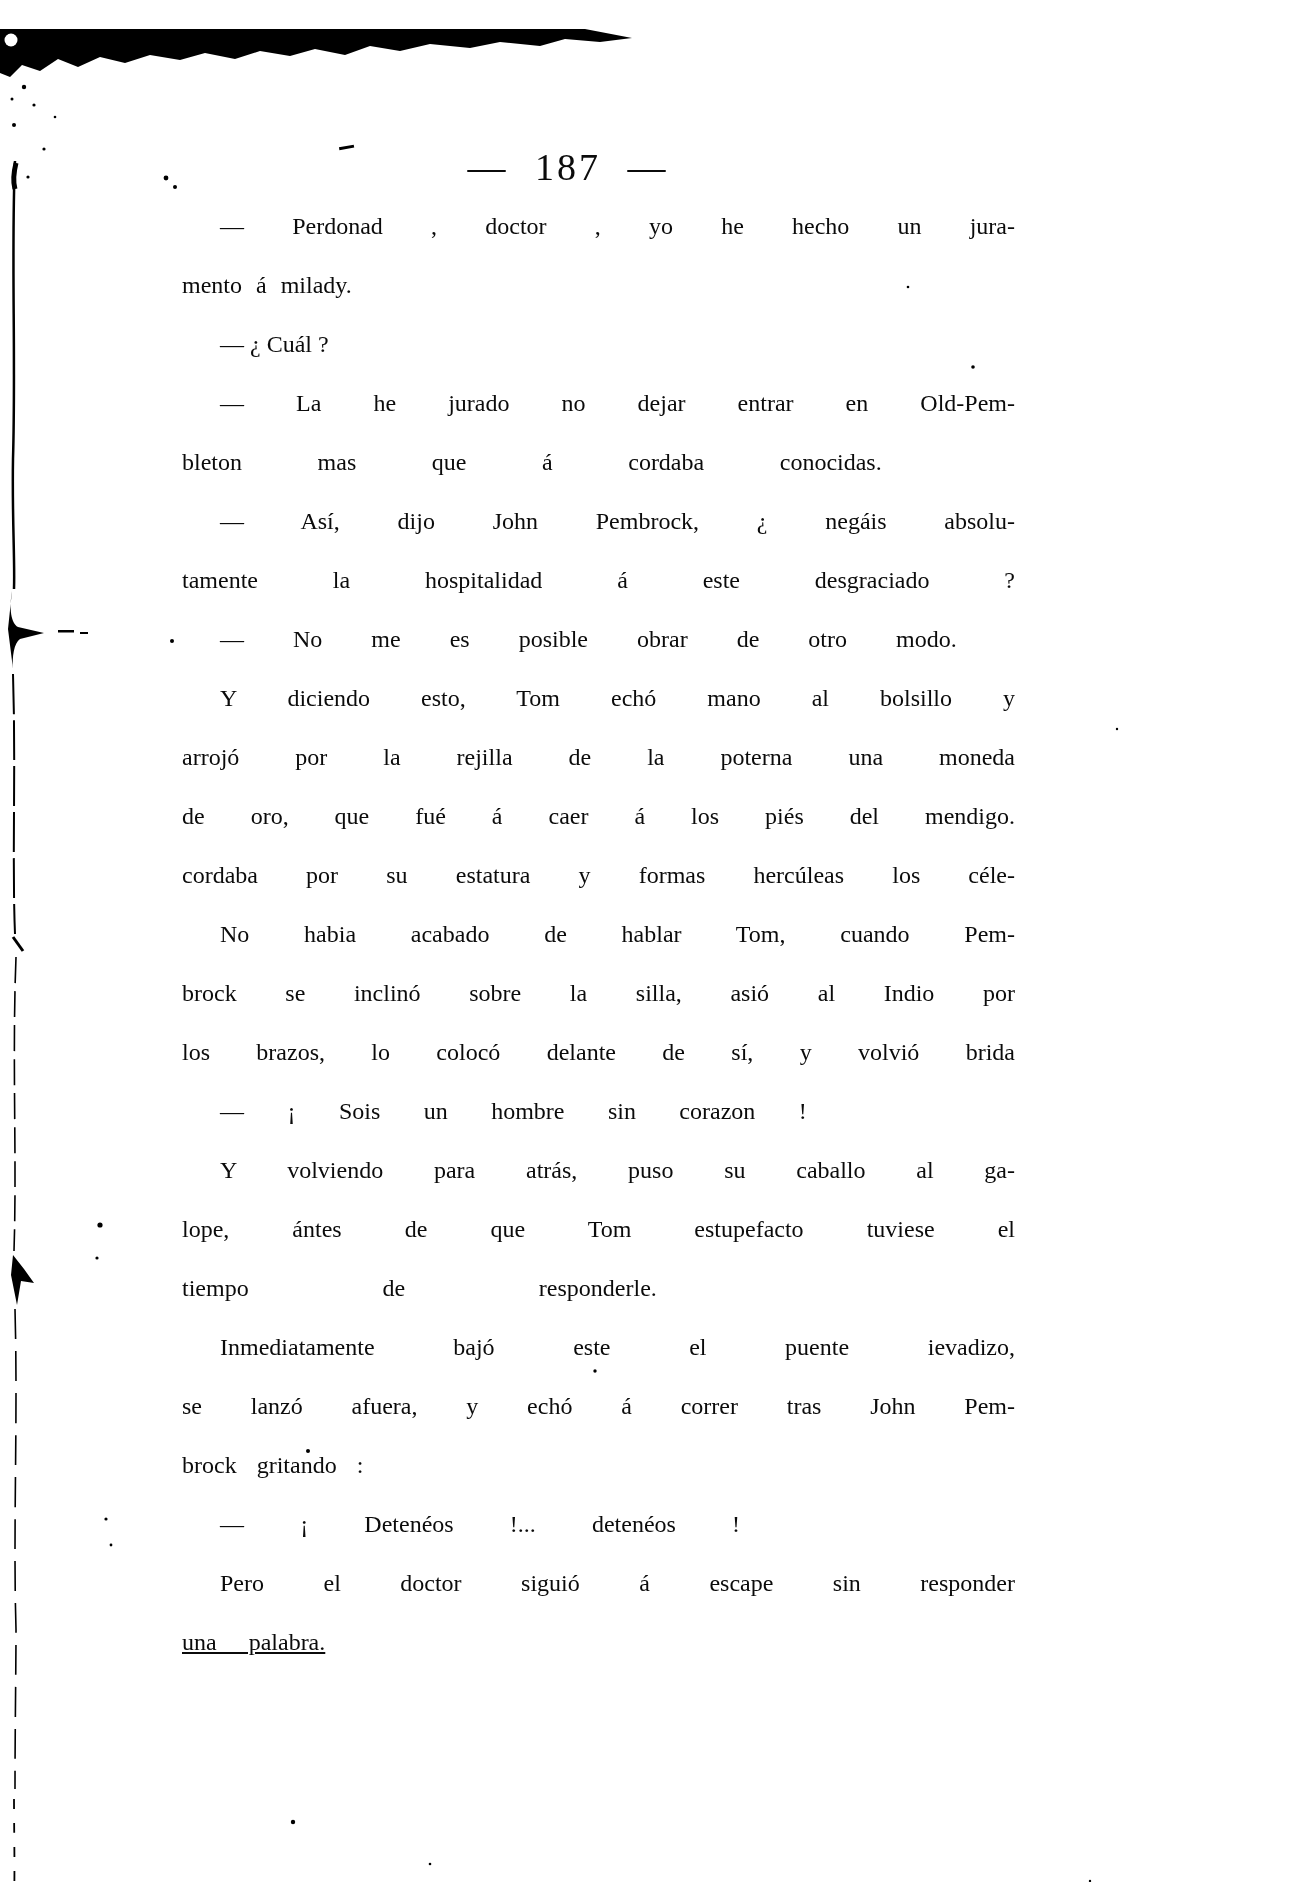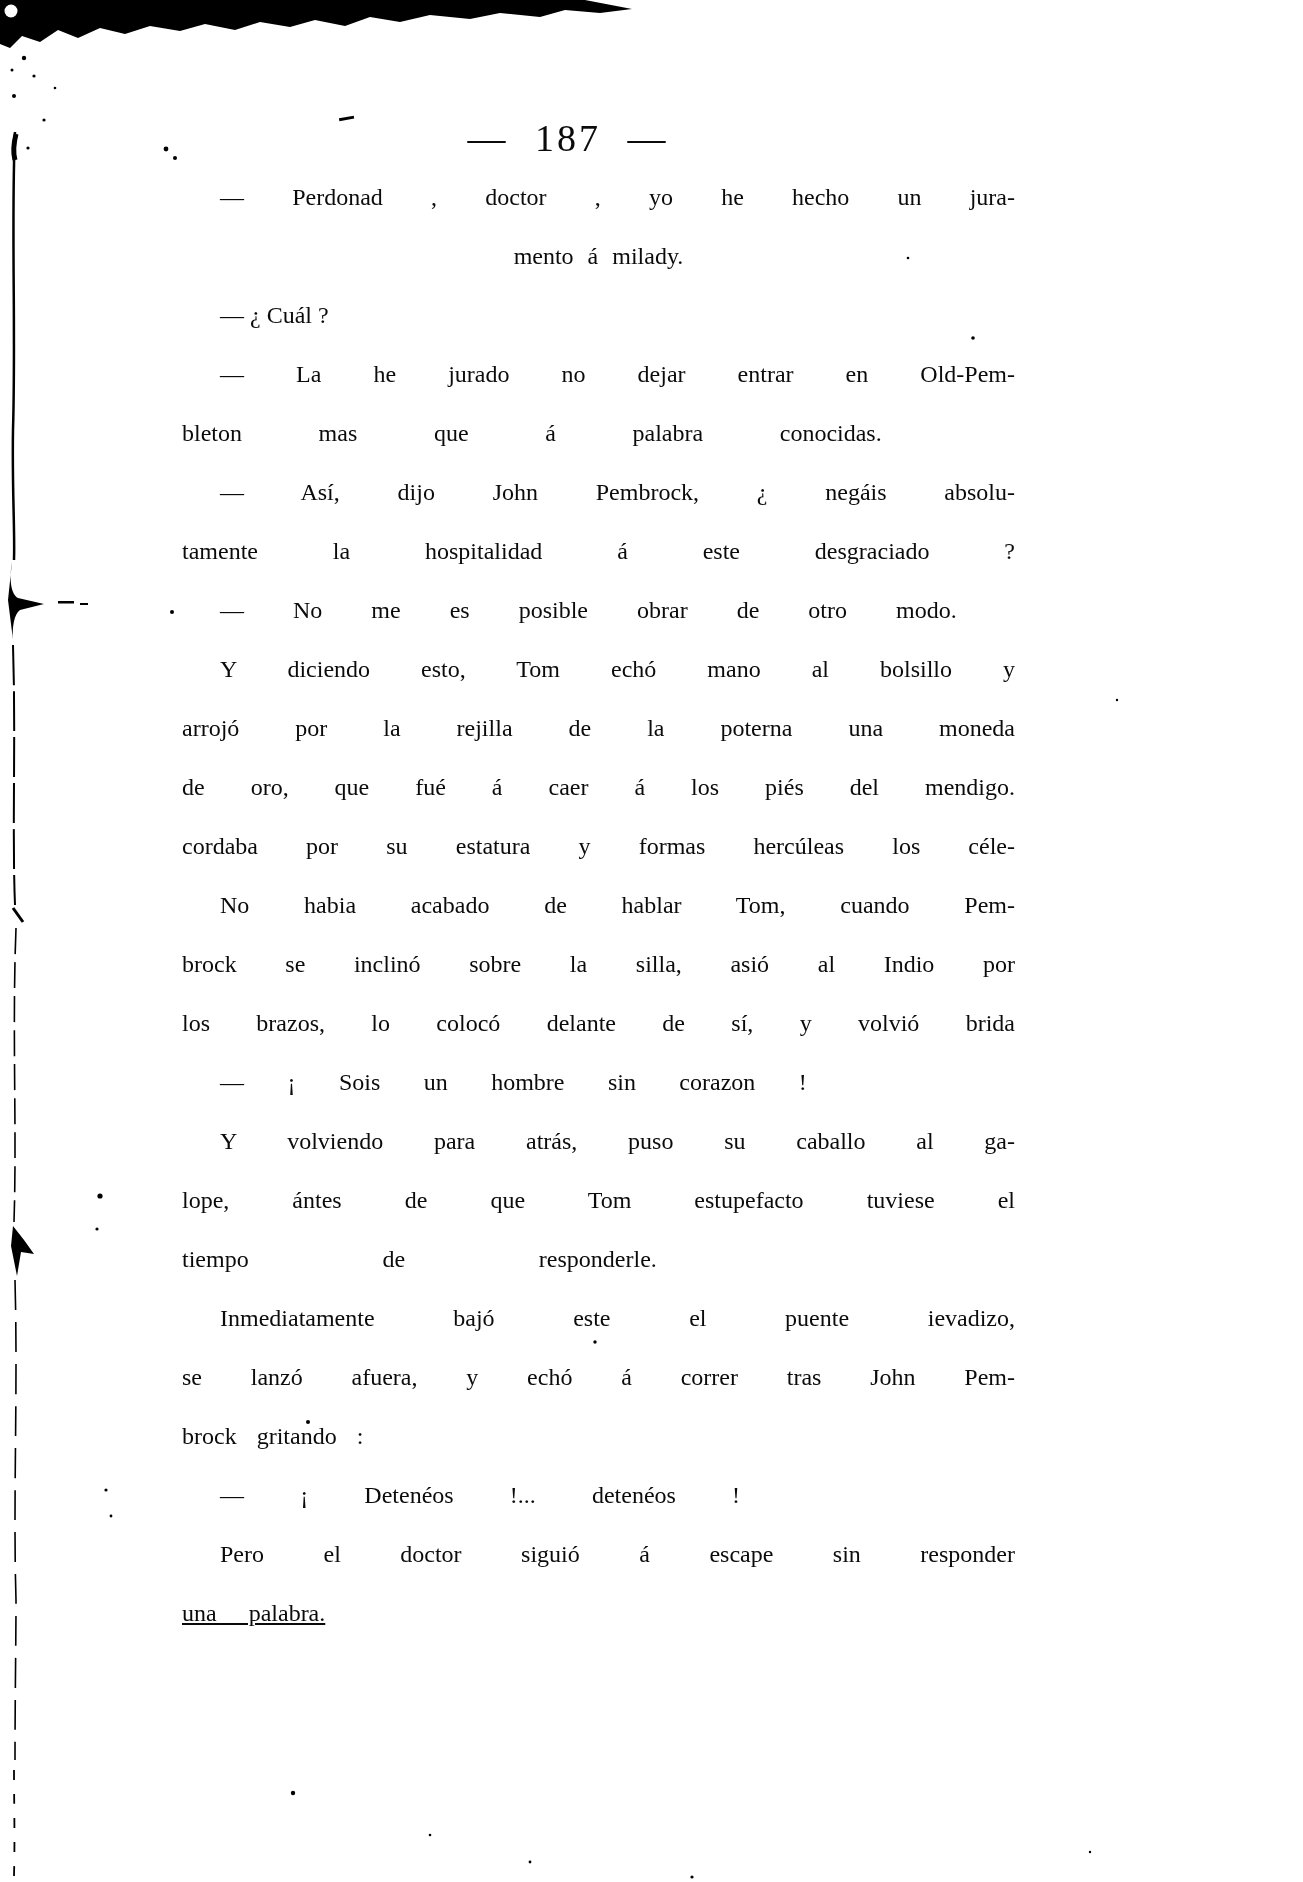--- a/index.html
+++ b/index.html
@@ -1,56 +1,56 @@
 <!DOCTYPE html>
 <html><head>
 <meta charset="utf-8">
 <style>
   html,body{margin:0;padding:0;}
   body{
     width:1303px;height:1882px;position:relative;overflow:hidden;
     background:#ffffff;color:#0b0b0b;
     font-family:"Liberation Serif","DejaVu Serif",serif;
   }
-  .page{position:absolute;inset:0;background:#fff;}
+  .page{position:absolute;inset:0;background:#fff;margin-top:29px;}
   .page-header{
     position:absolute;top:116px;left:178px;width:780px;
     text-align:center;font-size:38px;letter-spacing:3px;word-spacing:14px;
     white-space:nowrap;
   }
   .textblock{
     position:absolute;top:168px;left:182px;width:833px;
     font-size:24px;line-height:59px;
   }
   .ln{height:59px;overflow:hidden;white-space:nowrap;}
   .j{text-align:justify;text-align-last:justify;white-space:normal;}
   .ind{text-indent:38px;}
   .w57{width:57%;}
   .w67{width:67%;}
   .w75{width:75%;}
   .w84{width:84%;}
   .w93{width:93%;}
-  .ws1{word-spacing:8px;text-align:center;}
+  .ws1{word-spacing:8px;}
   .ws2{word-spacing:14px;}
   .ws3{word-spacing:26px;text-decoration:underline;}
   .artifacts{position:absolute;left:0;top:0;pointer-events:none;}
 </style>
 </head>
 <body>
 
 <div class="page">
 
   <div class="page-header">— 187 —</div>
 
   <div class="textblock">
     <div class="ln ind j">— Perdonad , doctor , yo he hecho un jura-</div>
     <div class="ln ws1">mento á milady.</div>
     <div class="ln ind">— ¿ Cuál ?</div>
     <div class="ln ind j">— La he jurado no dejar entrar en Old-Pem-</div>
-    <div class="ln j w84">bleton mas que á palabra conocidas.</div>
+    <div class="ln j w84">bleton mas que á cordaba conocidas.</div>
     <div class="ln ind j">— Así, dijo John Pembrock, ¿ negáis absolu-</div>
     <div class="ln j">tamente la hospitalidad á este desgraciado ?</div>
     <div class="ln ind j w93">— No me es posible obrar de otro modo.</div>
     <div class="ln ind j">Y diciendo esto, Tom echó mano al bolsillo y</div>
     <div class="ln j">arrojó por la rejilla de la poterna una moneda</div>
     <div class="ln j">de oro, que fué á caer á los piés del mendigo.</div>
     <div class="ln j">cordaba por su estatura y formas hercúleas los céle-</div>
     <div class="ln ind j">No habia acabado de hablar Tom, cuando Pem-</div>
     <div class="ln j">brock se inclinó sobre la silla, asió al Indio por</div>
     <div class="ln j">los brazos, lo colocó delante de sí, y volvió brida</div>

